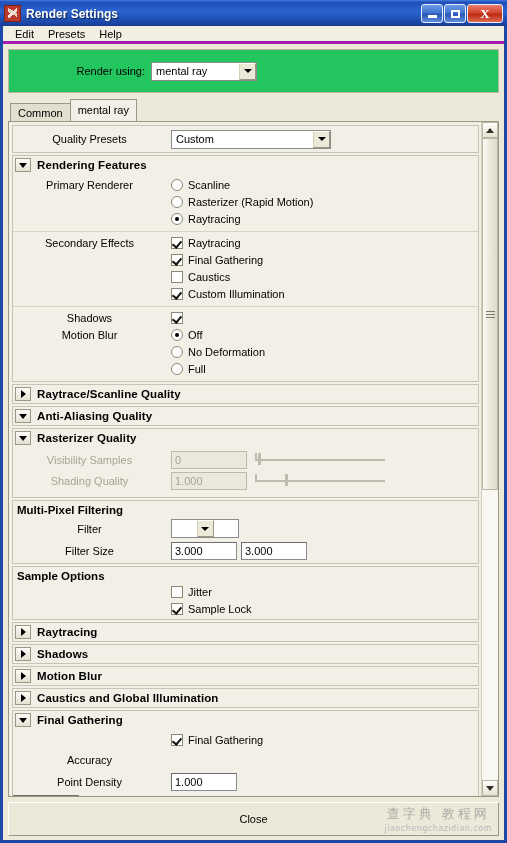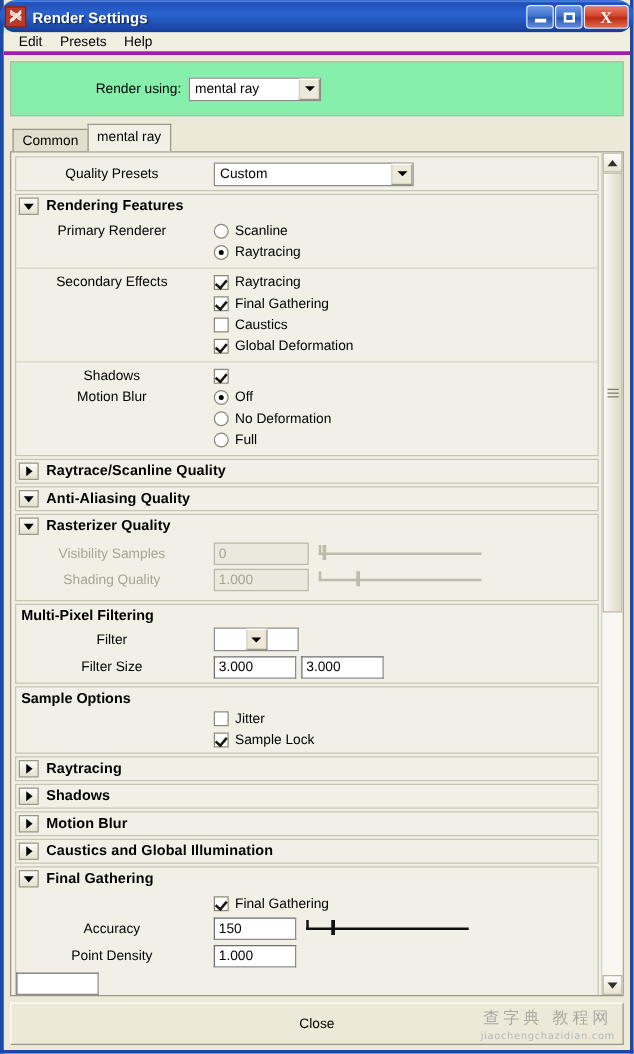--- a/index.html
+++ b/index.html
@@ -28,21 +28,20 @@
   .titlebar {
     height: 26px;
     flex: 0 0 26px;
     background: linear-gradient(to bottom, #2e5fc4 0%, #1f4fba 8%, #2a64cf 40%, #1b46a6 88%, #173c90 100%);
     display: flex;
     align-items: center;
     padding: 0 2px 0 4px;
     box-sizing: border-box;
     margin: 0 -3px 0 -3px;
     border-top: 1px solid #3d72d8;
-    border-radius: 13px;
   }
   .title-icon {
     width: 17px; height: 17px;
     background: #b93a2c;
     border: 1px solid #7c2118;
     margin-right: 5px;
     position: relative;
     flex: 0 0 17px;
     box-sizing: border-box;
   }
@@ -97,21 +96,21 @@
   .menu-item {
     padding: 1px 7px;
     font-size: 11px;
     color: #000;
     cursor: default;
   }
 
   
   .renderbar {
     flex: 0 0 44px;
-    background: #86efac;
+    background: #22c55e;
     border: 1px solid #b9b6a3;
     margin: 5px 5px 0 5px;
     display: flex;
     align-items: center;
     box-sizing: border-box;
   }
   .renderbar-label {
     width: 142px;
     text-align: right;
     padding-right: 6px;
@@ -465,20 +464,27 @@
           <div class="row">
             <div class="lbl">Primary Renderer</div>
             <div class="ctrl">
               <span class="radio"></span>
               <span class="optlabel">Scanline</span>
             </div>
           </div>
           <div class="row">
             <div class="lbl"></div>
             <div class="ctrl">
+              <span class="radio"></span>
+              <span class="optlabel">Rasterizer (Rapid Motion)</span>
+            </div>
+          </div>
+          <div class="row">
+            <div class="lbl"></div>
+            <div class="ctrl">
               <span class="radio">
                   <i class="dot"></i>
                 </span>
               <span class="optlabel">Raytracing</span>
             </div>
           </div>
         </div>
 
         <div class="subgroup">
           <div class="row">
@@ -499,21 +505,21 @@
             <div class="lbl"></div>
             <div class="ctrl">
               <span class="checkbox"></span>
               <span class="optlabel">Caustics</span>
             </div>
           </div>
           <div class="row">
             <div class="lbl"></div>
             <div class="ctrl">
               <span class="checkbox on"></span>
-              <span class="optlabel">Global Deformation</span>
+              <span class="optlabel">Custom Illumination</span>
             </div>
           </div>
         </div>
 
         <div class="subgroup">
           <div class="row">
             <div class="lbl">Shadows</div>
             <div class="ctrl">
               <span class="checkbox on"></span>
             </div>
@@ -678,28 +684,20 @@
         <div class="subgroup first" style="padding-bottom:4px;">
           <div class="row">
             <div class="lbl"></div>
             <div class="ctrl">
               <span class="checkbox on"></span>
               <span class="optlabel">Final Gathering</span>
             </div>
           </div>
           <div class="row" style="height:21px;">
             <div class="lbl">Accuracy</div>
-            <div class="ctrl">
-              <div class="field" style="width:66px;">150</div>
-              <div class="slider" style="width:130px;margin-left:8px;">
-                <span class="endcap l"></span>
-                <span class="track"></span>
-                <span class="handle" style="left:20px;"></span>
-              </div>
-            </div>
           </div>
           <div class="row" style="height:21px;">
             <div class="lbl">Point Density</div>
             <div class="ctrl">
               <div class="field" style="width:66px;">1.000</div>
             </div>
           </div>
           <div class="row" style="height:21px;">
 
             <div class="ctrl">

